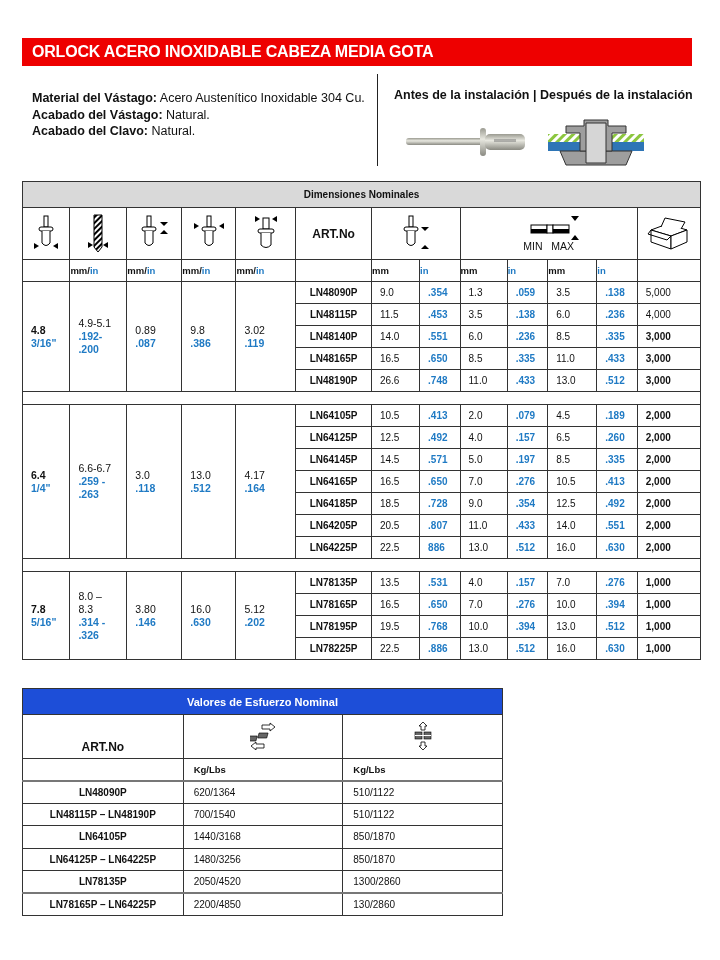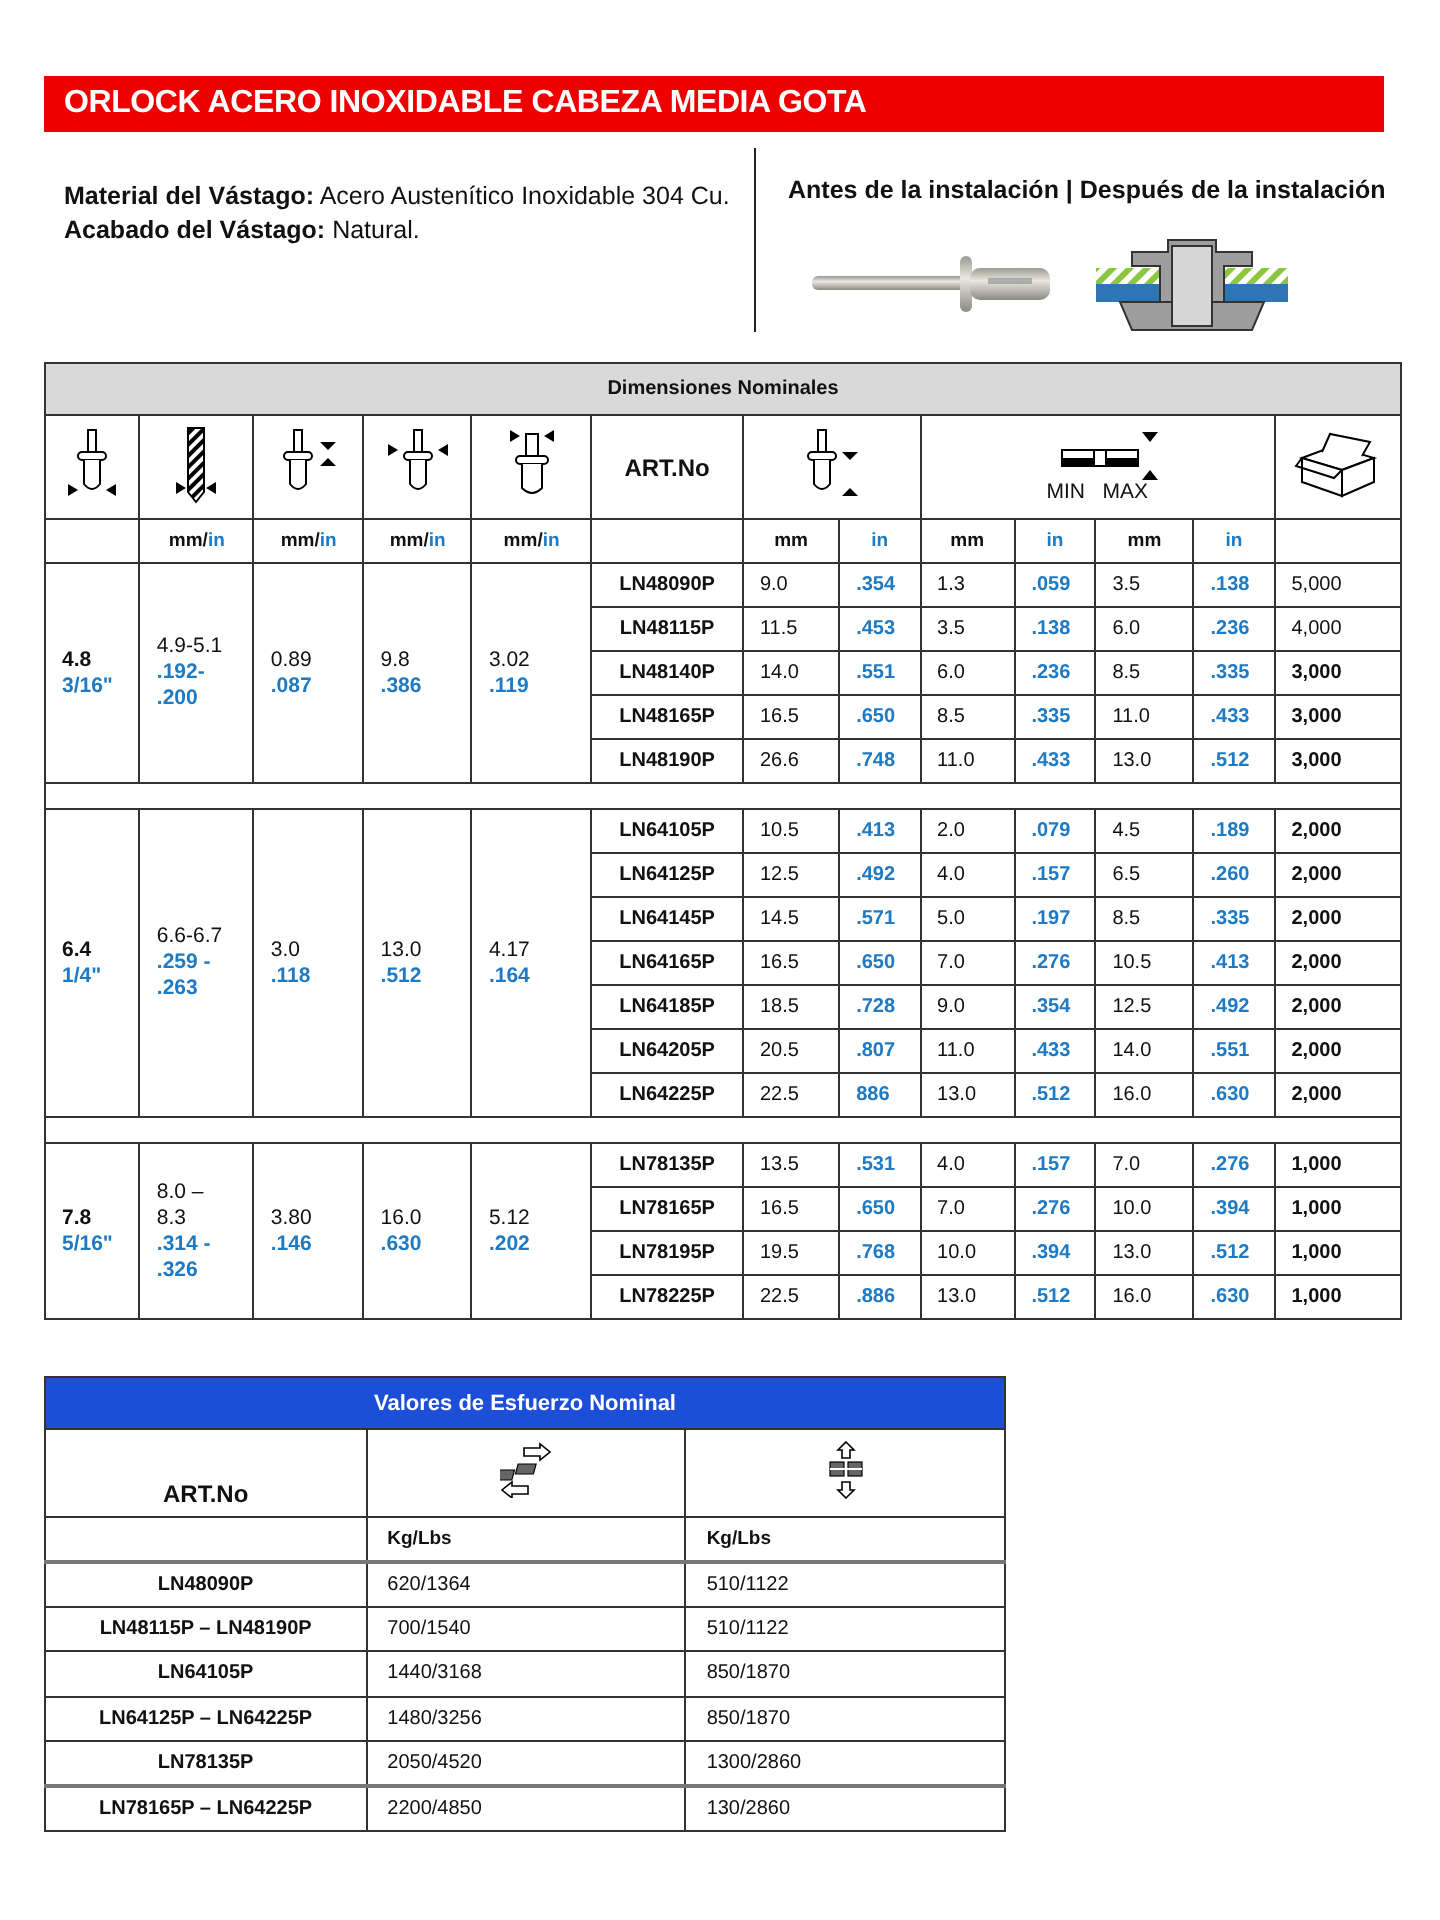--- a/index.html
+++ b/index.html
@@ -15,21 +15,21 @@
   .install-label { position: absolute; left: 394px; top: 88px; font-size: 12.5px; font-weight: bold; }
   .rivet-before { position: absolute; left: 402px; top: 122px; }
   .rivet-after { position: absolute; left: 546px; top: 117px; }
 
   table { border-collapse: collapse; position: absolute; font-family: "Liberation Sans", sans-serif; padding-left: 22px; }
   td, th { border: 1px solid #333; font-size: 10px; }
 
   #dims { left: 22px; top: 181px; width: 679px; }
   #dims .hdr { background: #d9d9d9; height: 26px; text-align: center; font-weight: bold; font-size: 11.5px; }
   #dims .iconrow td { height: 52px; text-align: center; vertical-align: middle; }
-  #dims .unitrow td { height: 22px; text-align: center; font-weight: bold; font-size: 9.5px; }
+  #dims .unitrow td { height: 22px; text-align: left; font-weight: bold; font-size: 9.5px; }
   #dims .spacer td { height: 13px; border-left: 1px solid #333; border-right: 1px solid #333; }
   #dims .data td { height: 22px; padding-left: 8px; }
   #dims td.group { vertical-align: middle; padding-left: 8px; line-height: 13px; font-size: 10.5px; }
   #dims td.art { font-weight: bold; text-align: center; padding-left: 0; font-size: 10px; }
   #dims td.qty { font-weight: normal; }
   #dims td.qty.b { font-weight: bold; }
   .blue { color: #1f7ac4; font-weight: bold; }
   .unit-in { color: #1f7ac4; }
   .art-h { font-weight: bold; font-size: 12px; text-align: center; }
 
@@ -44,20 +44,21 @@
 </head>
 <body>
 
 <div class="title-bar">
   <span>ORLOCK ACERO INOXIDABLE CABEZA MEDIA GOTA</span>
 </div>
 
 <div class="specs">
   <div><b>Material del Vástago:</b><span> Acero Austenítico  Inoxidable 304 Cu.</span></div>
   <div><b>Acabado del Vástago:</b><span> Natural.</span></div>
+  <div><b>Acabado del Clavo:</b><span> Natural.</span></div>
 </div>
 
 <div class="vdivider"></div>
 <div class="install-label">Antes de la instalación  | Después de la instalación</div>
 
 <svg class="rivet-before" width="130" height="40" viewBox="0 0 130 40">
   <defs>
     <linearGradient id="metal" x1="0" y1="0" x2="0" y2="1">
       <stop offset="0" stop-color="#9a9a90"></stop>
         <stop offset="0.4" stop-color="#e8e8e0"></stop>

